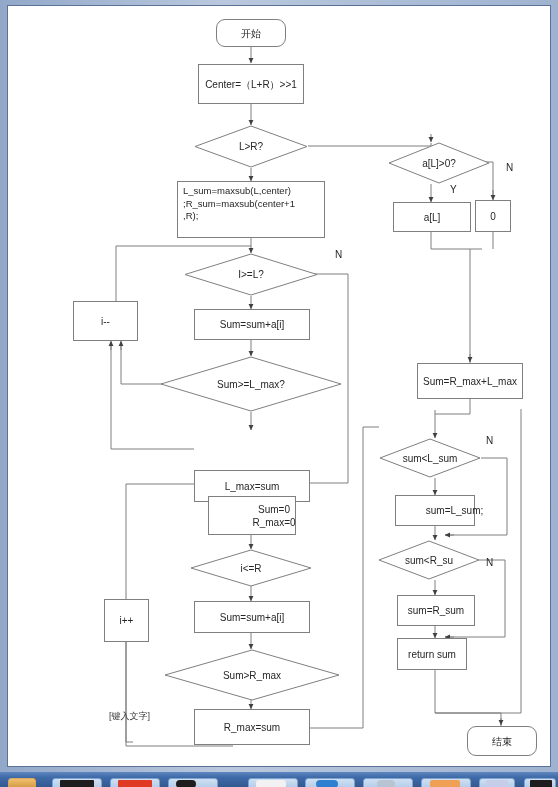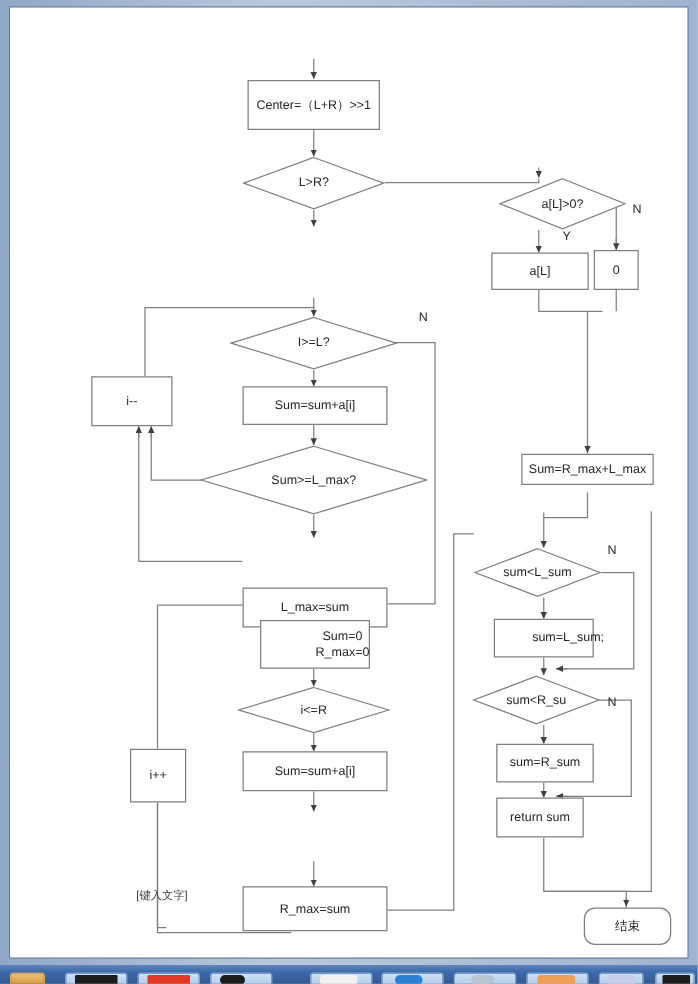--- a/index.html
+++ b/index.html
@@ -154,47 +154,55 @@
 
             <path d="M427,664 L427,707 L493,707"></path>
             <path d="M544,707"></path>
             <path d="M427,707 L493,707 L493,720"></path>
             <line x1="493" y1="712" x2="493" y2="719" marker-end="url(#ah)"></line>
 
             <path d="M513,403 L513,707 L493,707"></path>
           </g>
         </svg>
 
+        <div class="node term" style="left:208px;top:13px;width:70px;height:28px;">
+          <span>开始</span>
+        </div>
 
         <div class="node rect" style="left:190px;top:58px;width:106px;height:40px;">
           <span>Center=（L+R）&gt;&gt;1</span>
         </div>
 
         <div class="node diamond" style="left:186px;top:119px;width:114px;height:43px;">
           <svg width="114" height="43" viewBox="0 0 114 43">
             <polygon points="57,1 113,21.5 57,42 1,21.5" fill="#fff" stroke="#7f7f7f" stroke-width="1"></polygon>
           </svg>
           <span class="dtext">L&gt;R?</span>
         </div>
 
-        <div class="node diamond" style="left:391px;top:136px;width:102px;height:42px;">
+        <div class="node diamond" style="left:380px;top:136px;width:102px;height:42px;">
           <svg width="102" height="42" viewBox="0 0 102 42">
             <polygon points="51,1 101,21 51,41 1,21" fill="#fff" stroke="#7f7f7f" stroke-width="1"></polygon>
           </svg>
           <span class="dtext">a[L]&gt;0?</span>
         </div>
 
         <div class="node rect" style="left:385px;top:196px;width:78px;height:30px;">
           <span>a[L]</span>
         </div>
 
         <div class="node rect" style="left:467px;top:194px;width:36px;height:32px;">
           <span>0</span>
         </div>
 
+        <div class="node rect codebox" style="left:169px;top:175px;width:148px;height:57px;">
+          <span>L_sum=maxsub(L,center)
+;R_sum=maxsub(center+1
+,R);</span>
+        </div>
 
         <div class="node diamond" style="left:176px;top:247px;width:134px;height:43px;">
           <svg width="134" height="43" viewBox="0 0 134 43">
             <polygon points="67,1 133,21.5 67,42 1,21.5" fill="#fff" stroke="#7f7f7f" stroke-width="1"></polygon>
           </svg>
           <span class="dtext">I&gt;=L?</span>
         </div>
 
         <div class="node rect" style="left:65px;top:295px;width:65px;height:40px;">
           <span>i--</span>
@@ -228,26 +236,32 @@
         </div>
 
         <div class="node rect" style="left:96px;top:593px;width:45px;height:43px;">
           <span>i++</span>
         </div>
 
         <div class="node rect" style="left:186px;top:595px;width:116px;height:32px;">
           <span>Sum=sum+a[i]</span>
         </div>
 
+        <div class="node diamond" style="left:156px;top:643px;width:176px;height:52px;">
+          <svg width="176" height="52" viewBox="0 0 176 52">
+            <polygon points="88,1 175,26 88,51 1,26" fill="#fff" stroke="#7f7f7f" stroke-width="1"></polygon>
+          </svg>
+          <span class="dtext">Sum&gt;R_max</span>
+        </div>
 
         <div class="node rect" style="left:186px;top:703px;width:116px;height:36px;">
           <span>R_max=sum</span>
         </div>
 
-        <div class="node rect" style="left:409px;top:357px;width:106px;height:25px;">
+        <div class="node rect" style="left:409px;top:357px;width:106px;height:36px;">
           <span>Sum=R_max+L_max</span>
         </div>
 
         <div class="node diamond" style="left:371px;top:432px;width:102px;height:40px;justify-content:center;">
           <svg width="102" height="40" viewBox="0 0 102 40">
             <polygon points="51,1 101,20 51,39 1,20" fill="#fff" stroke="#7f7f7f" stroke-width="1"></polygon>
           </svg>
           <span class="dtext">sum&lt;L_sum</span>
         </div>
 

